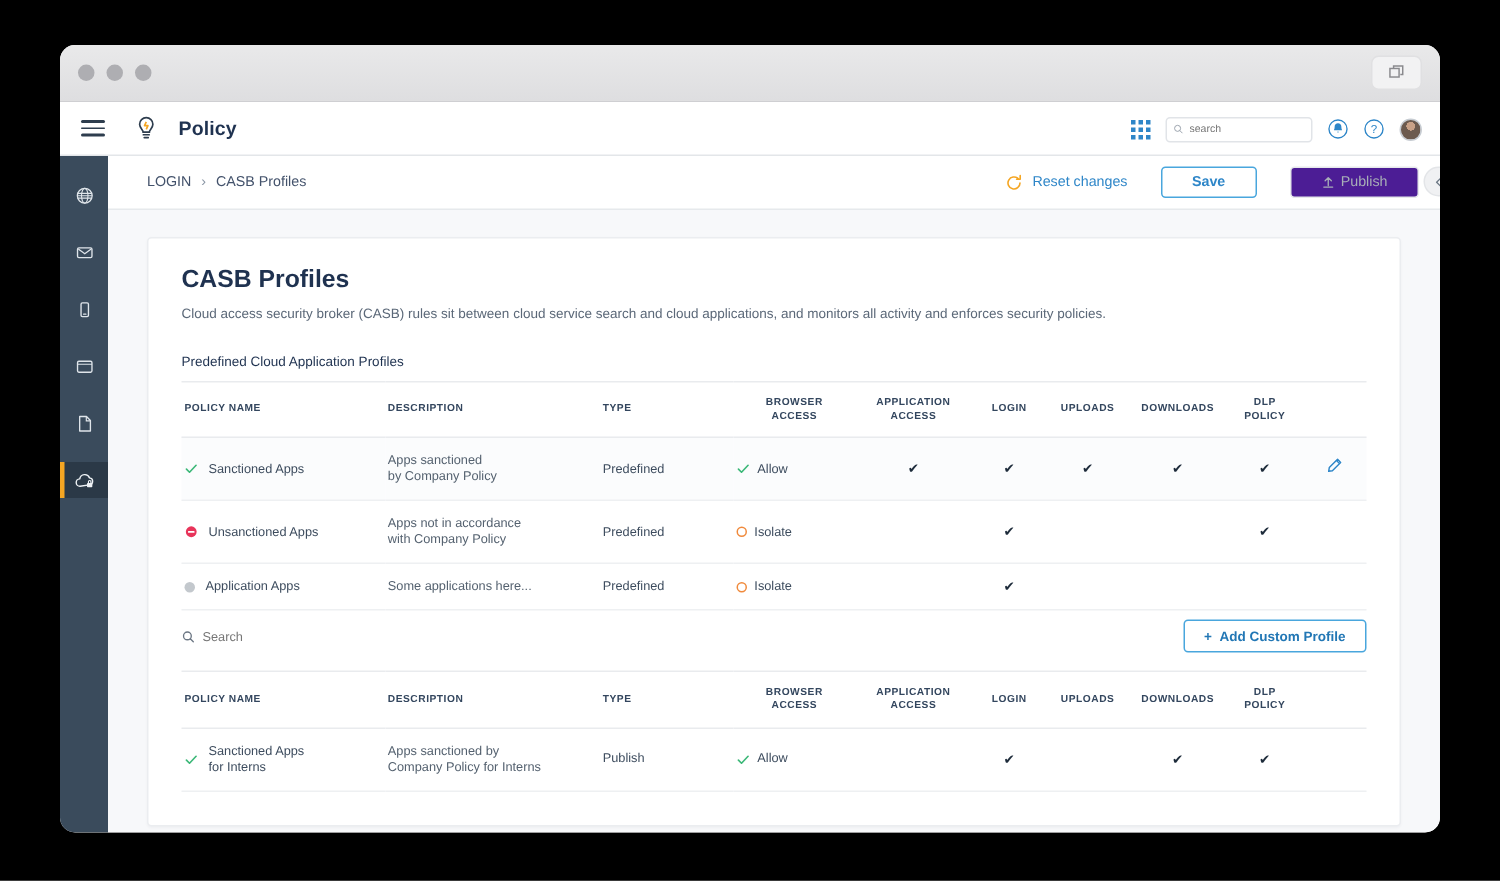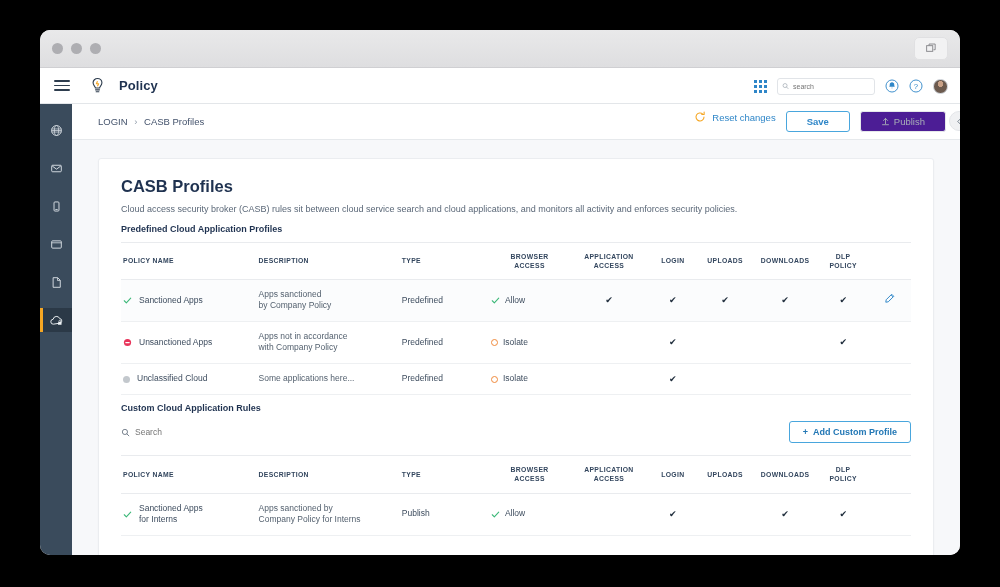--- a/index.html
+++ b/index.html
@@ -113,21 +113,21 @@
   .crumbbar {
     height: 36px; background: #ffffff;
     border-bottom: 1px solid #e6e9ec;
     display: flex; align-items: center;
     padding: 0 14px 0 26px;
     flex: 0 0 auto; position: relative;
   }
   .crumb { font-size: 9.5px; color: #43526b; }
   .crumb .sep { margin: 0 4px; color: #8b97a6; }
   .crumb-actions {
-    margin-left: auto; display: flex; align-items: flex-start; gap: 10px;
+    margin-left: auto; display: flex; align-items: center; gap: 22px;
   }
   .reset-link {
     display: flex; align-items: center; gap: 6px;
     font-size: 9.5px; color: #2e86c8; cursor: pointer;
   }
   .btn {
     height: 21px; border-radius: 3px;
     display: flex; align-items: center; justify-content: center; gap: 4px;
     font-size: 9.5px; padding: 0 20px; cursor: pointer;
   }
@@ -148,22 +148,22 @@
     border: 1px solid #ebedf0;
     border-radius: 3px;
     box-shadow: 0 1px 2px rgba(16,24,40,0.04);
     padding: 18px 22px 22px 22px;
   }
   .page-title {
     font-size: 16.5px; font-weight: bold; color: #1f3250; margin-bottom: 7px;
   }
   .page-sub { font-size: 9px; color: #5b6878; line-height: 1.4; }
   .sec-title {
-    font-size: 9px; font-weight: bold; color: #1f3250;
-    margin-top: 8px; margin-bottom: 8px;
+    font-size: 9px; font-weight: normal; color: #1f3250;
+    margin-top: 20px; margin-bottom: 8px;
   }
 
   
   table { width: 100%; border-collapse: collapse; table-layout: fixed; }
   thead th {
     font-size: 6.8px; font-weight: bold; color: #33465e;
     letter-spacing: .35px;
     padding: 9px 2px; text-align: left;
     border-top: 1px solid #e9ebee;
     border-bottom: 1px solid #e9ebee;
@@ -476,21 +476,21 @@
                   <td class="c"><span class="chk">✔</span></td>
                   <td class="c"></td>
                   <td class="c"></td>
                   <td class="c"><span class="chk">✔</span></td>
                   <td class="c"></td>
                 </tr>
                 <tr>
                   <td>
                     <div class="name-cell">
                       <span class="dot-status dot-gray"></span>
-                      <span>Unclassified Cloud</span>
+                      <span>Application Apps</span>
                     </div>
                   </td>
                   <td>
                     <div class="desc">Some applications here...</div>
                   </td>
                   <td>Predefined</td>
                   <td>
                     <div class="access">
                       <span class="iso-ring"></span>
                       <span>Isolate</span>
@@ -499,21 +499,20 @@
                   <td class="c"></td>
                   <td class="c"><span class="chk">✔</span></td>
                   <td class="c"></td>
                   <td class="c"></td>
                   <td class="c"></td>
                   <td class="c"></td>
                 </tr>
               </tbody>
           </table>
 
-          <div class="sec-title">Custom Cloud Application Rules</div>
 
           <div class="custom-bar">
             <div class="search-inline">
               <svg width="9" height="9" viewBox="0 0 16 16">
                 <circle cx="7" cy="7" r="4.6" fill="none" stroke="#6b7683" stroke-width="1.6"></circle>
                 <path d="M10.4 10.4L14 14" stroke="#6b7683" stroke-width="1.6" stroke-linecap="round"></path>
               </svg>
               <input type="text" placeholder="Search" style="">
             </div>
             <div class="btn-add">

